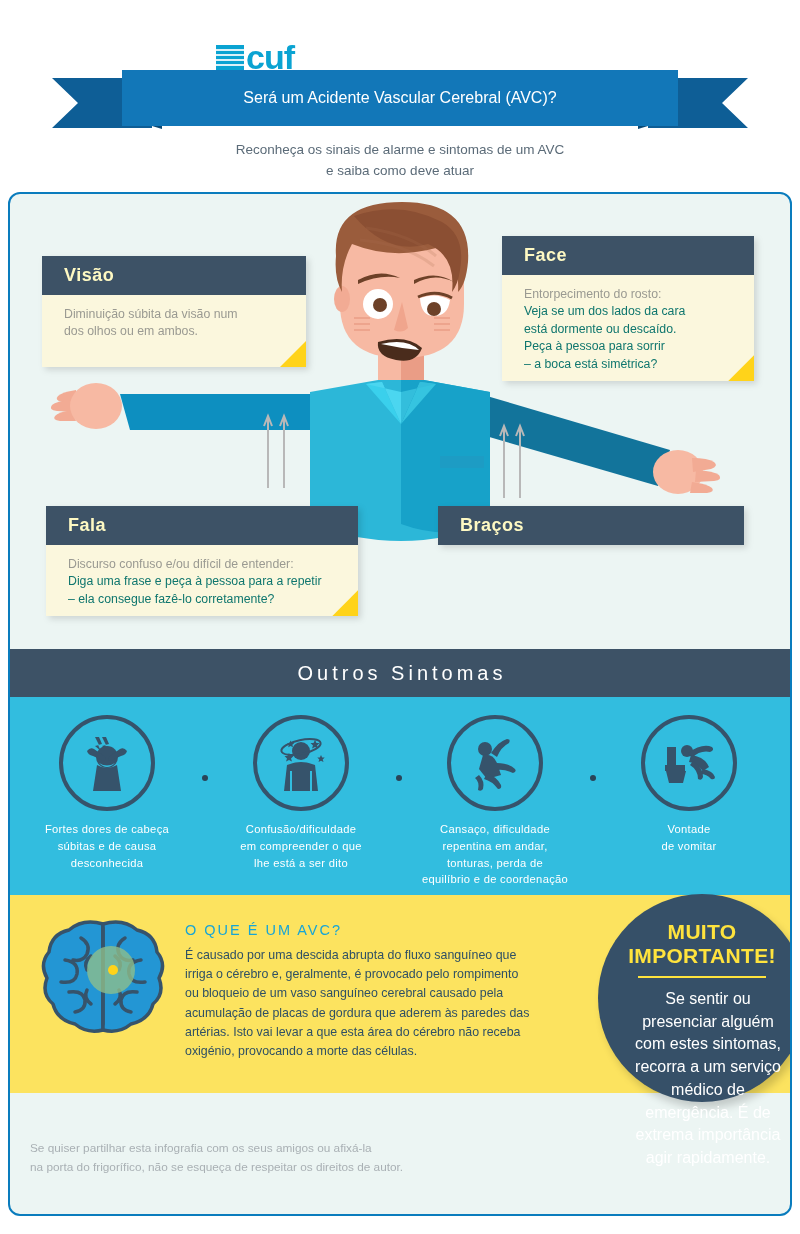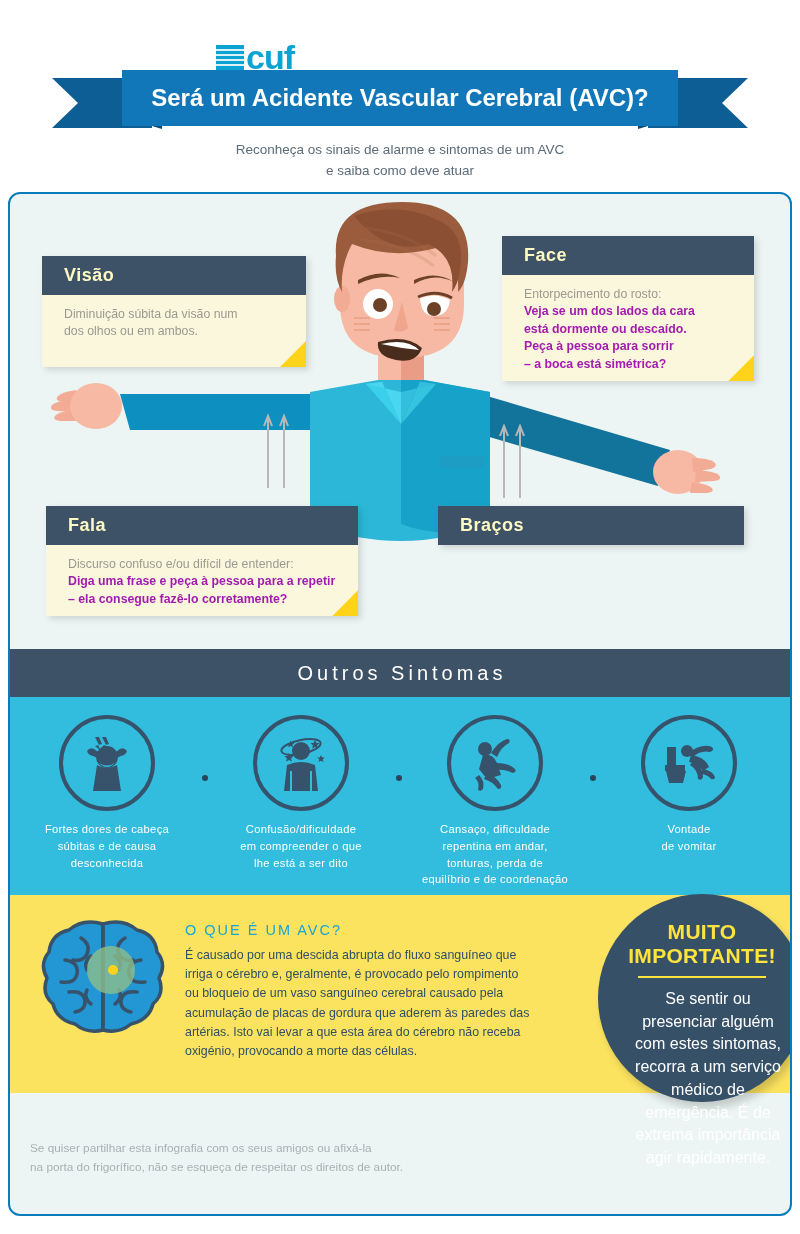--- a/index.html
+++ b/index.html
@@ -37,21 +37,21 @@
     clip-path: polygon(0 0, 100% 0, calc(100% - 26px) 50%, 100% 100%, 0 100%); }
   .ribbon-fold {
     position:absolute; top:47px; width:40px; height:12px; background:#0a4a76;
   }
   .ribbon-fold.left { left:122px; clip-path: polygon(0 0, 100% 0, 100% 100%); }
   .ribbon-fold.right { right:122px; clip-path: polygon(0 0, 100% 0, 0 100%); }
   .ribbon-main {
     position:absolute; left:122px; right:122px; top:0; height:56px;
     background:#1277b8; color:#ffffff;
     display:flex; align-items:center; justify-content:center;
-    font-size:24px; font-weight:bold;
+    font-size:16px; font-weight:normal;
   }
 
   .subtitle {
     position:absolute; top:140px; left:0; width:800px; text-align:center;
     font-size:13.5px; color:#5b6b78; line-height:1.55;
   }
 
   
   .panel {
     position:absolute; left:8px; top:192px; width:784px; height:1024px;
@@ -66,21 +66,21 @@
   .card { position:absolute; filter: drop-shadow(3px 3px 3px rgba(0,0,0,.13)); }
   .card-head {
     background:#3d5266; color:#fef9c3; font-size:18px; font-weight:bold;
     padding:9px 22px; letter-spacing:.5px;
   }
   .card-body {
     background:#fbf7dd; padding:11px 22px 8px 22px; font-size:12.3px; line-height:1.42;
     position:relative;
   }
   .card-body .muted { color:#9a9a92; }
-  .card-body .accent { color:#a21caf; font-weight:bold; }
+  .card-body .accent { color:#0f766e; font-weight:normal; }
   .corner {
     position:absolute; right:0; bottom:0; width:26px; height:26px;
     background:#ffd31a; clip-path: polygon(100% 0, 100% 100%, 0 100%);
   }
 
   #card-visao  { left:32px;  top:62px;  width:264px; }
   #card-face   { left:492px; top:42px;  width:252px; }
   #card-fala   { left:36px;  top:312px; width:312px; }
   #card-bracos { left:428px; top:312px; width:306px; }
 

